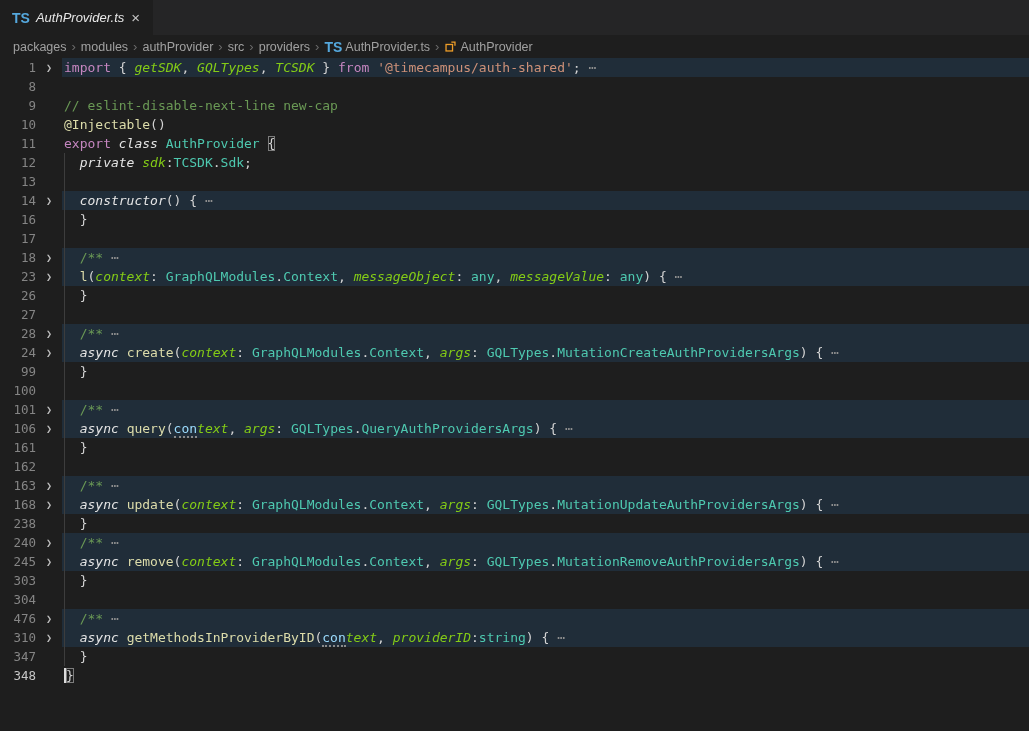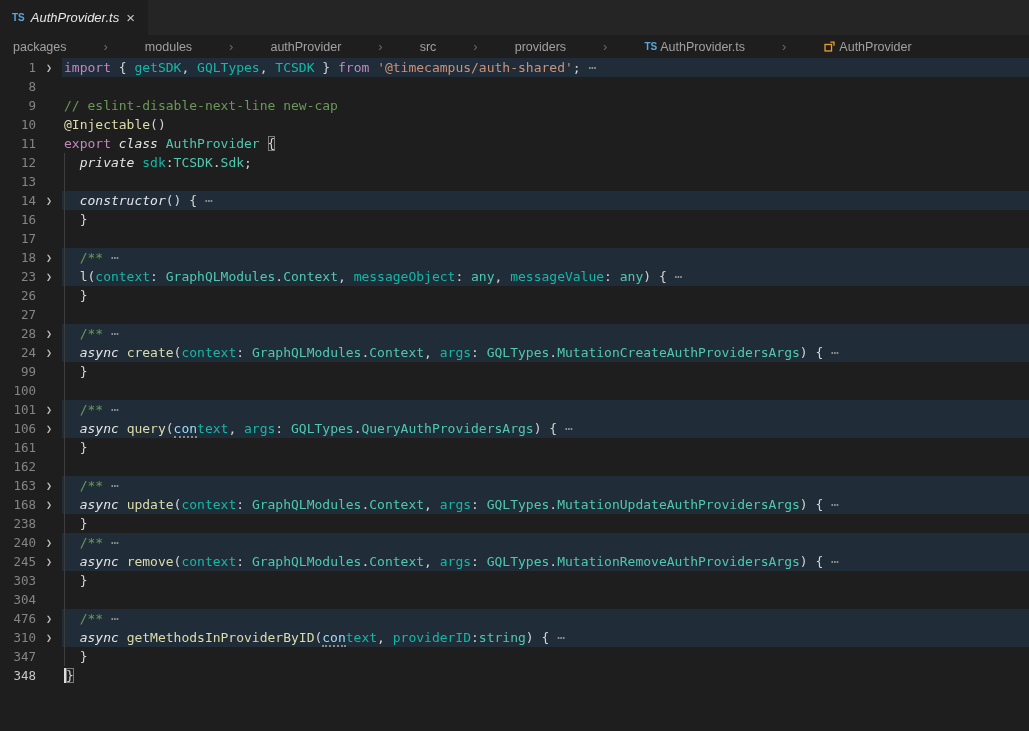--- a/index.html
+++ b/index.html
@@ -5,45 +5,45 @@
   * { margin:0; padding:0; box-sizing:border-box; }
   html,body { width:1029px; height:731px; overflow:hidden; background:#1e1e1e;
               font-family:"Liberation Sans", sans-serif; }
 
   
   .tabbar { height:35px; background:#252526; display:flex; align-items:stretch; }
   .tab { background:#1e1e1e; display:flex; align-items:center; padding:0 10px 0 12px;
          min-width:140px; cursor:pointer; }
   .tab-title { font-size:13px; font-style:italic; color:#e7e7e7; margin:0 4px 0 6px; }
   .tab-close { color:#c5c5c5; font-size:15px; line-height:1; padding:1px 3px; border-radius:3px; }
-  .ts-badge { color:#55a8dd; font-weight:bold; font-size:10px; letter-spacing:0; }
+  .ts-badge { color:#55a8dd; font-weight:bold; font-size:14px; letter-spacing:0; }
 
   
   .breadcrumbs { height:23px; background:#1e1e1e; display:flex; align-items:center;
-                 padding-left:13px; font-size:12.5px; color:#a0a0a0;gap:32px; }
+                 padding-left:13px; font-size:12.5px; color:#a0a0a0; }
   .crumb { display:flex; align-items:center; gap:3px; cursor:pointer; white-space:pre; }
   .crumb-sep { color:#6b6b6b; margin:0 5px; font-size:13px; }
   .class-icon svg { display:block; }
 
   
   .editor { position:relative; height:673px; background:#1e1e1e;
             font-family:"DejaVu Sans Mono","Liberation Mono",monospace; font-size:13px; }
   .row { display:flex; height:19px; line-height:19px; }
   .gutter { width:62px; flex:none; display:flex; align-items:center; }
   .lnum { width:36px; text-align:right; color:#858585; font-size:12.5px; flex:none; }
   .lnum.active { color:#c6c6c6; }
   .chev { width:26px; text-align:center; color:#bdbdbd; font-size:10px; flex:none;
           cursor:pointer; user-select:none; }
   .code { flex:1; position:relative; padding-left:2px; white-space:pre; color:#d4d4d4; }
   .code.hl { background:#202d39; }
   .guide { position:absolute; left:2px; top:0; height:100%; width:1px; background:#3d3d3d; }
 
   
   .p  { color:#d4d4d4; }
-  .i  { color:#14b8a6; }
+  .i  { color:#84cc16;font-style:italic; }
   .t  { color:#4ec9b0; }
   .kb { color:#e5e5e5;font-style:italic; }
   .kp { color:#c586c0; }
   .f  { color:#dcdcaa; }
   .c  { color:#6a9955; }
   .s  { color:#ce9178;margin-top:44px; }
   .d  { color:#8f8f8f; }
   .ih { color:#9cdcfe; border-bottom:2px dotted #8a8a8a; }
   .bx { color:#d4d4d4; outline:1px solid #7d7d7d; outline-offset:-1px; }
   .cur { display:inline-block; width:0; border-left:2px solid #dcdcdc; height:15px;

